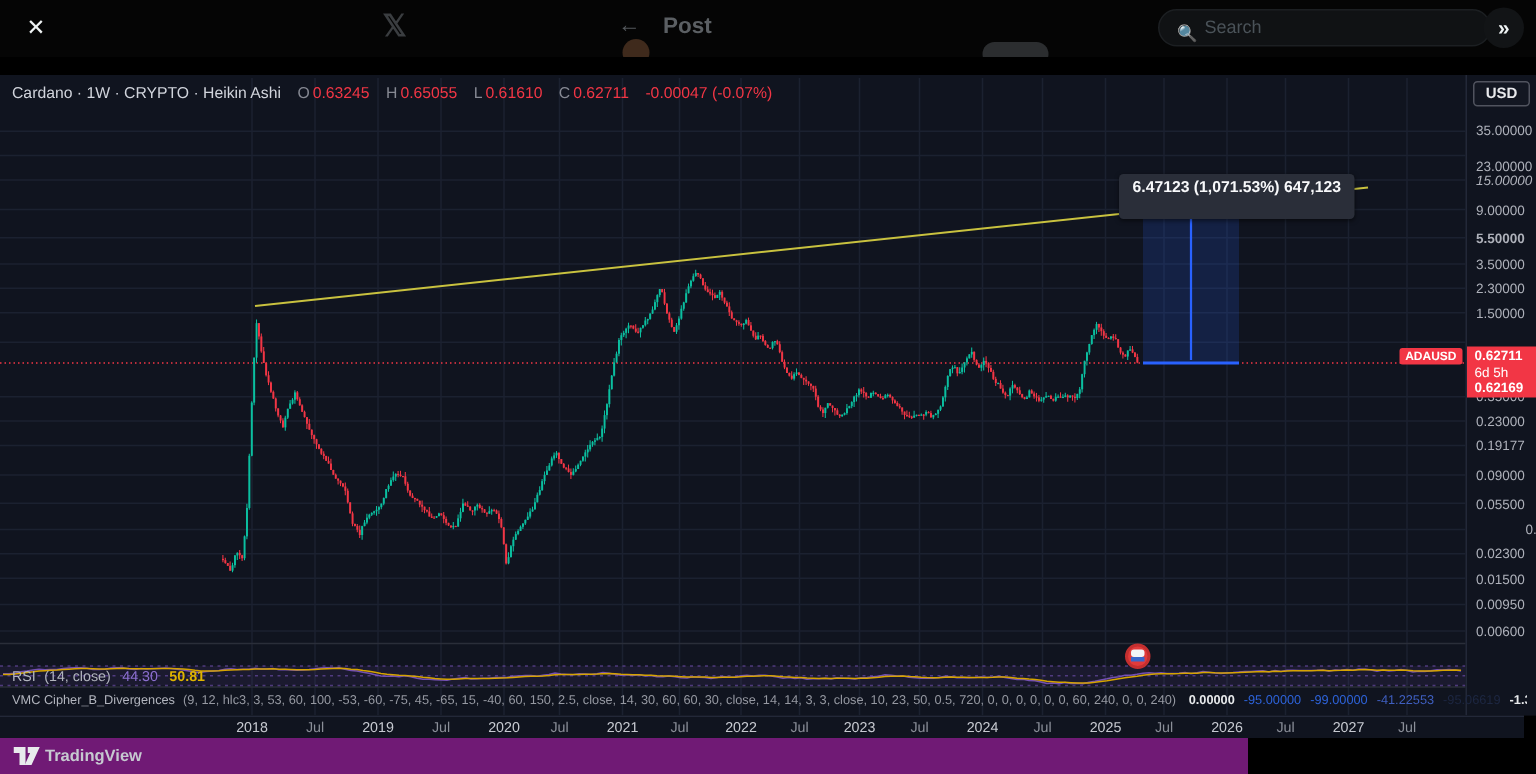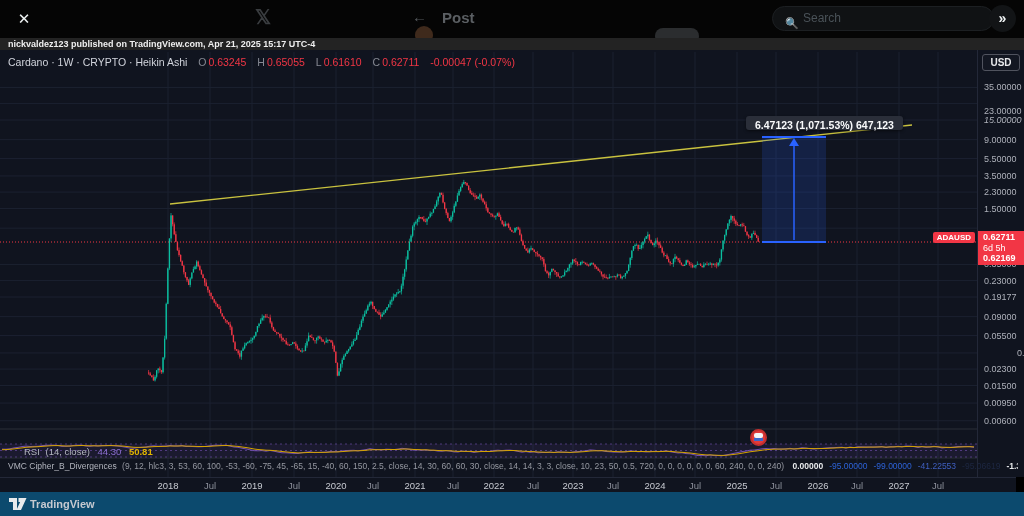--- a/index.html
+++ b/index.html
@@ -25,50 +25,50 @@
   
   .chart { position:absolute; left:0; top:50px; width:1024px; height:427px; background:#10141f; overflow:hidden; }
   #chart-canvas { position:absolute; left:0; top:0; }
 
   .legend { position:absolute; left:8px; top:6px; font-size:10.5px; color:#d1d4dc; white-space:nowrap; z-index:5; }
   .legend .lg-lbl { color:#868993; }
   .legend .lg-red { color:#f23645; }
   .legend span { margin-right:2px; }
   .legend .gap { margin-right:8px; }
 
-  .measure-tooltip { position:absolute; left:746px; top:66px; height:14px; background:#2a2e39; border-radius:3px; color:#f8f9fb; font-size:10.5px; font-weight:bold; line-height:18px; padding:0 9px; white-space:nowrap; z-index:6; box-shadow:0 1px 3px rgba(0,0,0,.5); }
+  .measure-tooltip { position:absolute; left:746px; top:66px; height:30px; background:#2a2e39; border-radius:3px; color:#f8f9fb; font-size:10.5px; font-weight:bold; line-height:18px; padding:0 9px; white-space:nowrap; z-index:6; box-shadow:0 1px 3px rgba(0,0,0,.5); }
 
   
   .price-axis { position:absolute; right:0; top:0; width:47px; height:427px; border-left:1px solid #232838; background:#10141f; z-index:4; }
   .usd-btn { position:absolute; left:4px; top:4px; width:38px; height:17px; border:1px solid #50535e; border-radius:3px; background:#131722; color:#e8e9ec; font-size:10px; font-weight:bold; text-align:center; line-height:15px; cursor:pointer; z-index:3; }
   .pa-label { position:absolute; left:6px; font-size:9px; color:#aeb1ba; white-space:nowrap; }
   .price-block { position:absolute; left:0px; top:181px; width:47px; background:#f23645; color:#fff; font-size:9px; text-align:left; padding:1px 0 1px 5px; line-height:10.5px; z-index:5; }
   .price-block .pb-main { font-weight:bold; }
   .symbol-tag { position:absolute; right:49px; top:182px; background:#f23645; color:#fff; font-size:8px; font-weight:bold; border-radius:2px; padding:1px 4px; z-index:5; }
 
   
-  .rsi-row { position:absolute; left:24px; top:396px; font-size:9.5px; color:#b2b5be; white-space:nowrap; z-index:5; }
+  .rsi-row { position:absolute; left:8px; top:396px; font-size:9.5px; color:#b2b5be; white-space:nowrap; z-index:5; }
   .rsi-row .v1 { color:#8c6fd0; margin-left:5px; }
   .rsi-row .v2 { color:#e0b400; font-weight:bold; margin-left:5px; }
   .vmc-row { position:absolute; left:8px; top:411px; width:1010px; font-size:8.5px; color:#9598a1; white-space:nowrap; overflow:hidden; z-index:5; }
   .vmc-row .vmc-title { color:#b2b5be; }
   .vmc-row .vmc-val { margin-left:6px; }
 
   .emoji-badge { position:absolute; left:750px; top:379px; width:17px; height:17px; border-radius:50%; background:#e23b3b; border:2px solid #c42f2f; overflow:hidden; z-index:5; }
   .emoji-badge .eb-top { position:absolute; left:2px; top:2px; width:9px; height:5px; background:#f3f5f7; border-radius:2px; }
   .emoji-badge .eb-mid { position:absolute; left:2px; top:7px; width:9px; height:3px; background:#3a66c9; }
 
   
   .time-axis { position:absolute; left:0; top:477px; width:1016px; height:15px; background:#10141f; border-top:1px solid #232838; overflow:hidden; }
   .time-axis .clip { position:absolute; left:0; top:0; width:993px; height:15px; overflow:hidden; }
   .ta-label { position:absolute; top:2px; transform:translateX(-50%); font-size:9.5px; color:#c7cad1; }
   .ta-label.jul { color:#8b8f99; }
 
   
-  .logobar { position:absolute; left:0; top:492px; width:1024px; height:24px; background:#0c4a6e; }
+  .logobar { position:absolute; left:0; top:492px; width:832px; height:24px; background:#701a75; }
   .logobar svg { position:absolute; left:9px; top:6px; }
   .logo-text { position:absolute; left:30px; top:6px; font-size:11px; font-weight:bold; color:#c6c9d0; }
 </style>
 </head>
 <body>
 
 <div id="stage">
 
   <div class="topbar">
     <div class="tb-close">✕</div>
@@ -77,21 +77,20 @@
     <div class="tb-title">Post</div>
     <div class="tb-avatar-hint"></div>
     <div class="tb-pill-hint"></div>
     <div class="tb-search">
       <span class="mag">🔍</span>
       <span>Search</span>
     </div>
     <div class="tb-next">»</div>
   </div>
 
-  <div class="attribution">nickvaldez123 published on TradingView.com, Apr 21, 2025 15:17 UTC-4</div>
 
   <div class="chart">
     <svg id="chart-canvas" width="1024" height="427">
         <g>
           <line x1="168" y1="2" x2="168" y2="427" stroke="#1b2130" stroke-width="1"></line>
           <line x1="210" y1="2" x2="210" y2="427" stroke="#1b2130" stroke-width="1"></line>
           <line x1="252" y1="2" x2="252" y2="427" stroke="#1b2130" stroke-width="1"></line>
           <line x1="294" y1="2" x2="294" y2="427" stroke="#1b2130" stroke-width="1"></line>
           <line x1="336" y1="2" x2="336" y2="427" stroke="#1b2130" stroke-width="1"></line>
           <line x1="373" y1="2" x2="373" y2="427" stroke="#1b2130" stroke-width="1"></line>
@@ -928,21 +927,21 @@
 
     <div class="measure-tooltip">6.47123 (1,071.53%) 647,123</div>
 
     <div class="price-axis">
       <div class="usd-btn">USD</div>
       <div id="pa-labels">
           <div class="pa-label" style="top: 32.45px;">35.00000</div>
           <div class="pa-label" style="top: 56px;">23.00000</div>
           <div class="pa-label" style="top: 65.0159px; font-style: italic;">15.00000</div>
           <div class="pa-label" style="top: 84.6495px;">9.00000</div>
-          <div class="pa-label" style="top: 103.578px;">5.50000</div>
+          <div class="pa-label" style="top: 103.578px; font-weight: bold;">5.50000</div>
           <div class="pa-label" style="top: 120.95px;">3.50000</div>
           <div class="pa-label" style="top: 137.087px;">2.30000</div>
           <div class="pa-label" style="top: 153.516px;">1.50000</div>
           <div class="pa-label" style="top: 173.15px; margin-left: 48px;">0.90000</div>
           <div class="pa-label" style="top: 209.45px;">0.35000</div>
           <div class="pa-label" style="top: 225.587px;">0.23000</div>
           <div class="pa-label" style="top: 242.016px;">0.19177</div>
           <div class="pa-label" style="top: 261.65px;">0.09000</div>
           <div class="pa-label" style="top: 280.578px;">0.05500</div>
           <div class="pa-label" style="top: 297.95px; margin-left: 33px;">0.03500</div>

